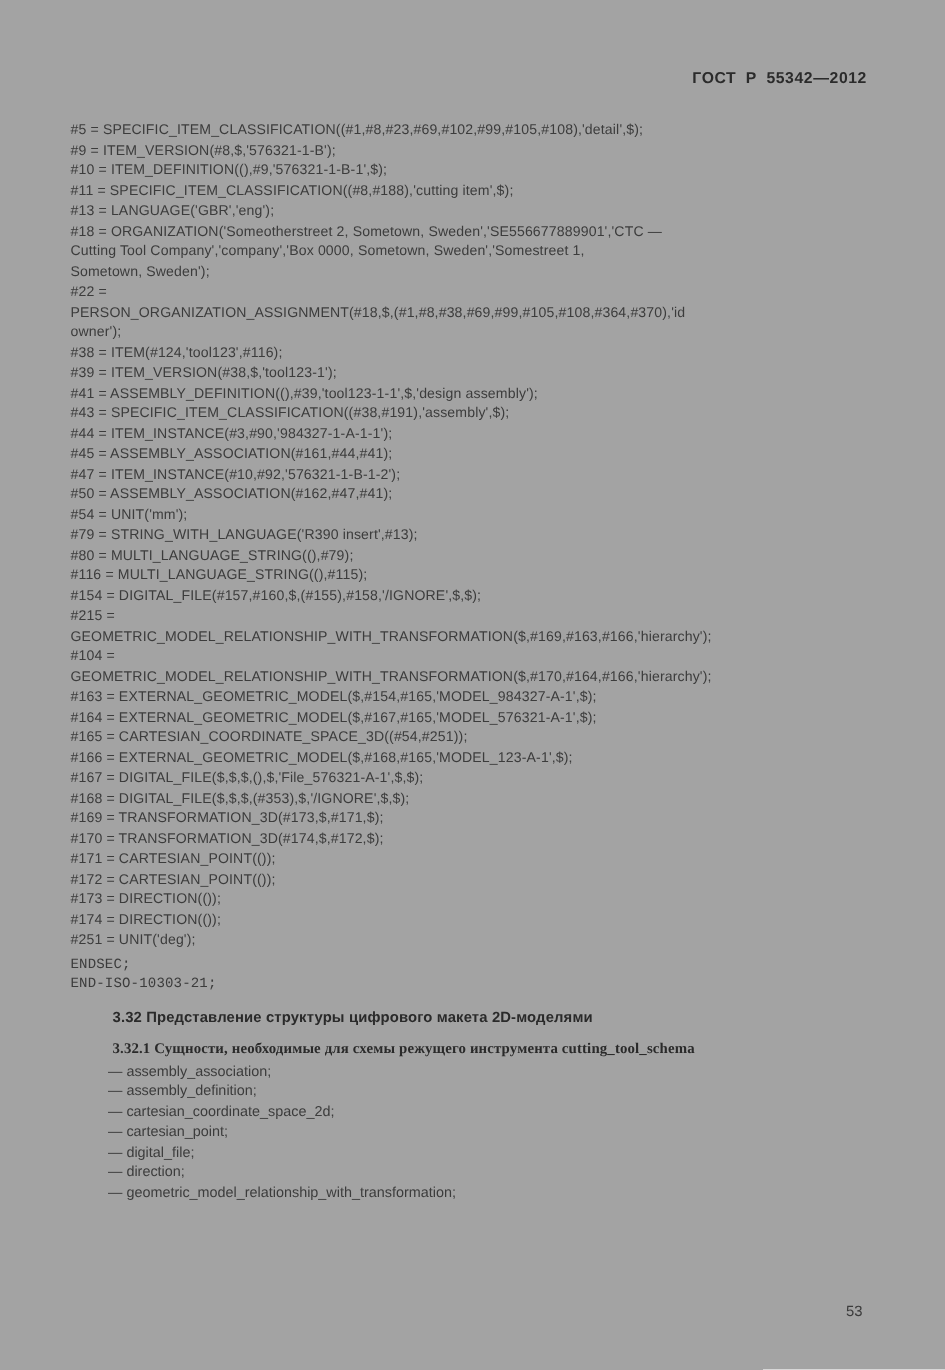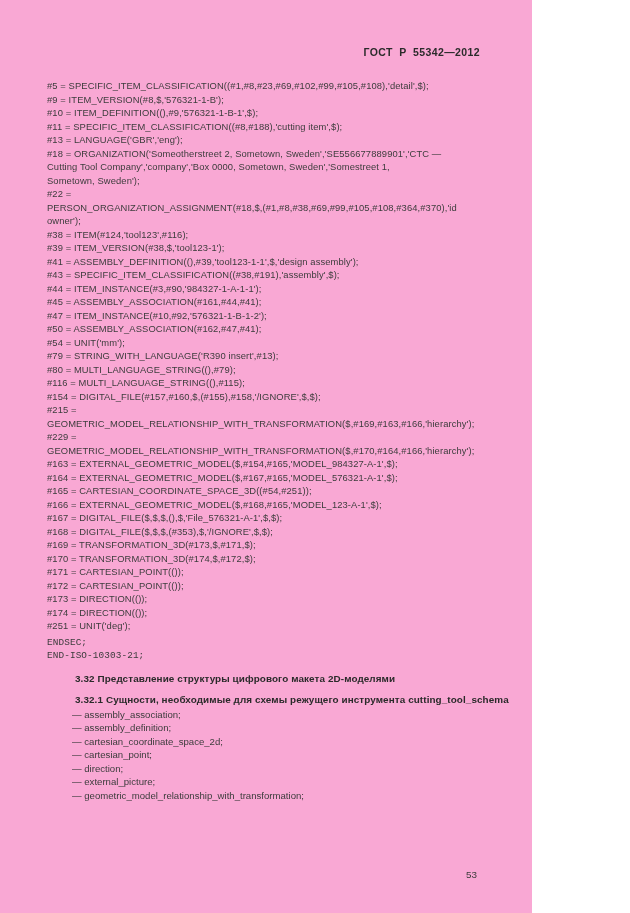--- a/index.html
+++ b/index.html
@@ -2,23 +2,23 @@
 <html><head>
 <meta charset="utf-8">
 <style>
   html, body {
     margin: 0;
     padding: 0;
     background: #ffffff;
   }
   .page {
     position: relative;
-    width: 532px;
+    width: 630px;
     height: 913px;
-    background: #f9a8d4;
+    background: #a3a3a3;
     font-family: "Liberation Sans", sans-serif;
     color: #3c3c3c;
     overflow: hidden;
   }
   .running-header {
     position: absolute;
     top: 46px;
     right: 52px;
     font-size: 10.5px;
     font-weight: bold;
@@ -47,20 +47,21 @@
   .section-heading {
     font-size: 9.9px;
     font-weight: bold;
     color: #2a2a2a;
     line-height: 13.5px;
     margin: 9px 0 0 28px;
     letter-spacing: 0.1px;
   }
   .section-heading.sub {
     margin-top: 8px;
+    font-family: Liberation Serif, serif;
   }
   .entity-list {
     margin: 1px 0 0 25px;
   }
   .entity-item {
     font-size: 9.6px;
     line-height: 13.6px;
     white-space: pre;
     color: #3c3c3c;
   }
@@ -103,21 +104,21 @@
           <div class="code-line">#45 = ASSEMBLY_ASSOCIATION(#161,#44,#41);</div>
           <div class="code-line">#47 = ITEM_INSTANCE(#10,#92,'576321-1-B-1-2');</div>
           <div class="code-line">#50 = ASSEMBLY_ASSOCIATION(#162,#47,#41);</div>
           <div class="code-line">#54 = UNIT('mm');</div>
           <div class="code-line">#79 = STRING_WITH_LANGUAGE('R390 insert',#13);</div>
           <div class="code-line">#80 = MULTI_LANGUAGE_STRING((),#79);</div>
           <div class="code-line">#116 = MULTI_LANGUAGE_STRING((),#115);</div>
           <div class="code-line">#154 = DIGITAL_FILE(#157,#160,$,(#155),#158,'/IGNORE',$,$);</div>
           <div class="code-line">#215 =</div>
           <div class="code-line">GEOMETRIC_MODEL_RELATIONSHIP_WITH_TRANSFORMATION($,#169,#163,#166,'hierarchy');</div>
-          <div class="code-line">#229 =</div>
+          <div class="code-line">#104 =</div>
           <div class="code-line">GEOMETRIC_MODEL_RELATIONSHIP_WITH_TRANSFORMATION($,#170,#164,#166,'hierarchy');</div>
           <div class="code-line">#163 = EXTERNAL_GEOMETRIC_MODEL($,#154,#165,'MODEL_984327-A-1',$);</div>
           <div class="code-line">#164 = EXTERNAL_GEOMETRIC_MODEL($,#167,#165,'MODEL_576321-A-1',$);</div>
           <div class="code-line">#165 = CARTESIAN_COORDINATE_SPACE_3D((#54,#251));</div>
           <div class="code-line">#166 = EXTERNAL_GEOMETRIC_MODEL($,#168,#165,'MODEL_123-A-1',$);</div>
           <div class="code-line">#167 = DIGITAL_FILE($,$,$,(),$,'File_576321-A-1',$,$);</div>
           <div class="code-line">#168 = DIGITAL_FILE($,$,$,(#353),$,'/IGNORE',$,$);</div>
           <div class="code-line">#169 = TRANSFORMATION_3D(#173,$,#171,$);</div>
           <div class="code-line">#170 = TRANSFORMATION_3D(#174,$,#172,$);</div>
           <div class="code-line">#171 = CARTESIAN_POINT(());</div>
@@ -134,22 +135,22 @@
 
     <div class="section-heading">3.32 Представление структуры цифрового макета 2D-моделями</div>
 
     <div class="section-heading sub">3.32.1 Сущности, необходимые для схемы режущего инструмента cutting_tool_schema</div>
 
     <div class="entity-list">
         <div class="entity-item">— assembly_association;</div>
         <div class="entity-item">— assembly_definition;</div>
         <div class="entity-item">— cartesian_coordinate_space_2d;</div>
         <div class="entity-item">— cartesian_point;</div>
+        <div class="entity-item">— digital_file;</div>
         <div class="entity-item">— direction;</div>
-        <div class="entity-item">— external_picture;</div>
         <div class="entity-item">— geometric_model_relationship_with_transformation;</div>
       </div>
 
   </div>
 
   <div class="page-number">53</div>
 
 </div>
 
 </body></html>

